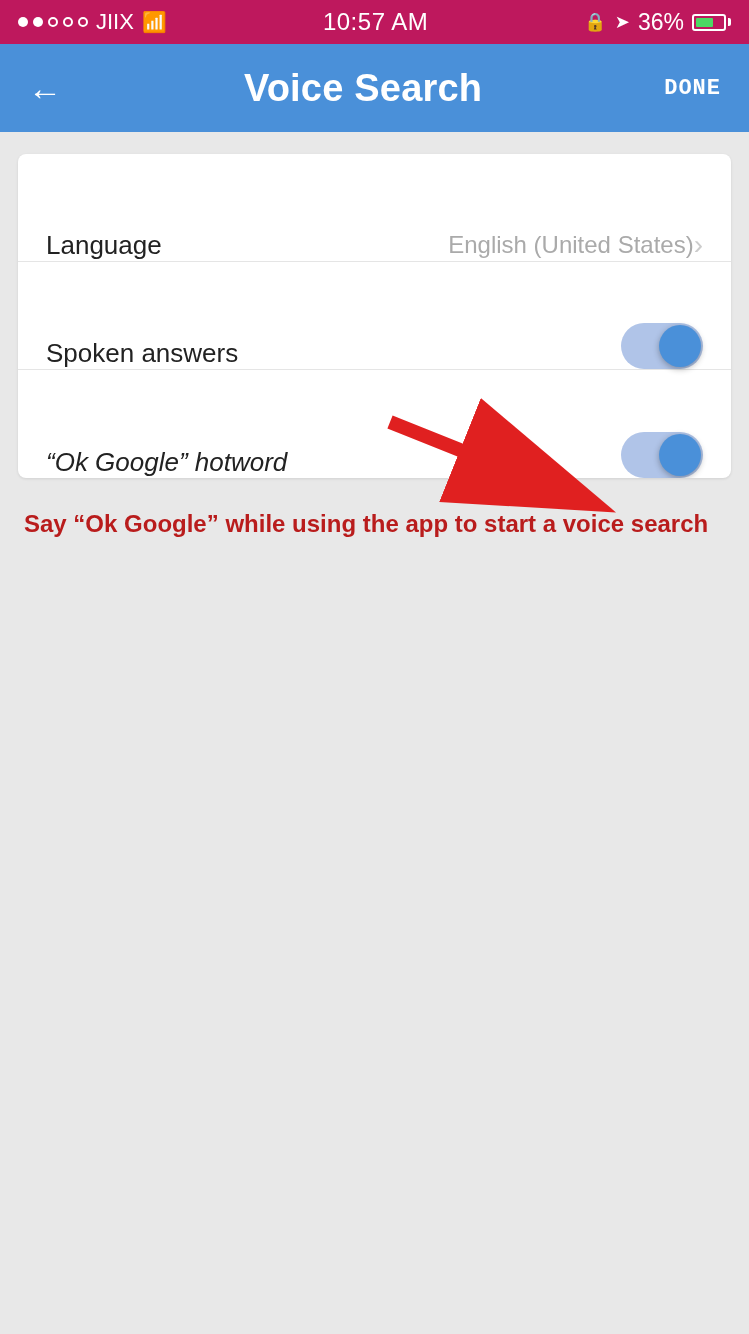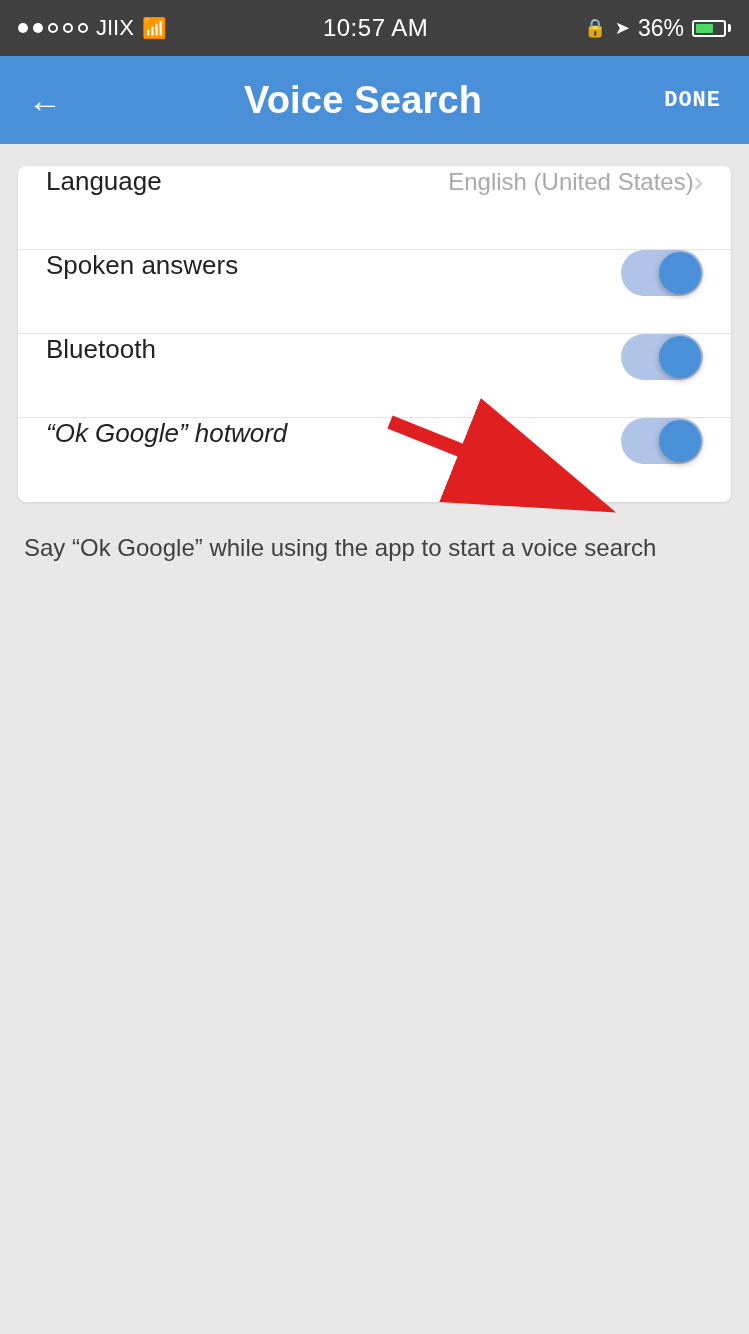--- a/index.html
+++ b/index.html
@@ -7,22 +7,22 @@
     body {
       width: 749px;
       min-height: 1334px;
       font-family: -apple-system, 'Helvetica Neue', Arial, sans-serif;
       background: #e8e8e8;
       overflow-x: hidden;
     }
 
     
     .status-bar {
-      background: #404040;
-      height: 56px;
+      background: #be185d;
+      height: 44px;
       display: flex;
       align-items: center;
       justify-content: space-between;
       padding: 2px 18px;
       color: white;
     }
     .status-left {
       display: flex;
       align-items: center;
       gap: 8px;
@@ -127,24 +127,24 @@
     
     .settings-card {
       background: white;
       margin: 22px 18px 0 18px;
       border-radius: 8px;
       overflow: hidden;
       box-shadow: 0 1px 3px rgba(0,0,0,0.1);
     }
     .settings-row {
       display: flex;
-      align-items: flex-start;
+      align-items: flex-end;
       justify-content: space-between;
       padding: 0 28px;
-      height: 84px;
+      height: 108px;
       border-bottom: 1px solid #e5e5e5;
     }
     .settings-row:last-child {
       border-bottom: none;
     }
     .row-label {
       font-size: 26px;
       color: #222;
       font-weight: 400;
     }
@@ -182,22 +182,23 @@
       top: 2px;
       right: 2px;
       box-shadow: 0 2px 6px rgba(0,0,0,0.3);
       transition: right 0.2s;
     }
 
     
     .description {
       margin: 28px 24px 0 24px;
       font-size: 24px;
-      color: #404040;
+      color: #b91c1c;
       line-height: 1.5;
+      font-weight: bold;
     }
   </style>
 </head>
 <body>
 
 <div style="position: relative; width: 749px; min-height: 1334px;">
 
   <div class="status-bar">
     <div class="status-left">
       <div class="signal-dots">
@@ -240,26 +241,20 @@
       </div>
     </div>
 
     <div class="settings-row">
       <span class="row-label">Spoken answers</span>
       <div class="toggle on">
         <div class="toggle-knob"></div>
       </div>
     </div>
 
-    <div class="settings-row">
-      <span class="row-label">Bluetooth</span>
-      <div class="toggle on">
-        <div class="toggle-knob"></div>
-      </div>
-    </div>
 
     <div class="settings-row" style="position:relative;font-style:italic;">
       <span class="row-label">“Ok Google” hotword</span>
       <div class="toggle on">
         <div class="toggle-knob"></div>
       </div>
     </div>
 
   </div>
 

